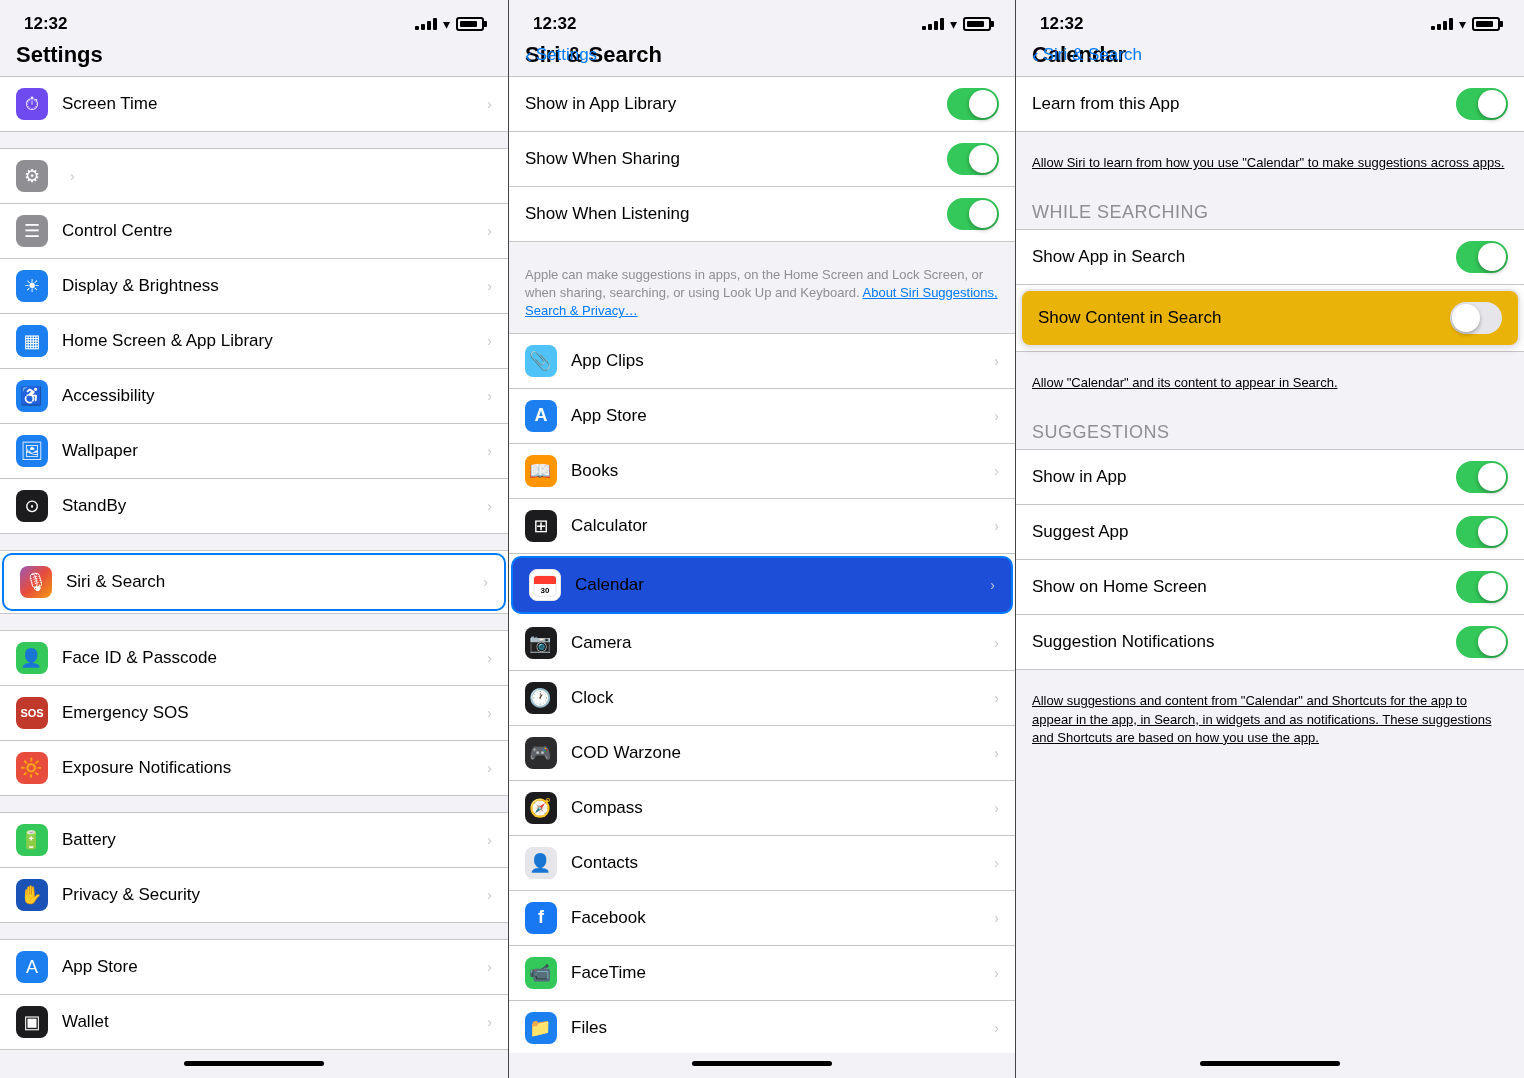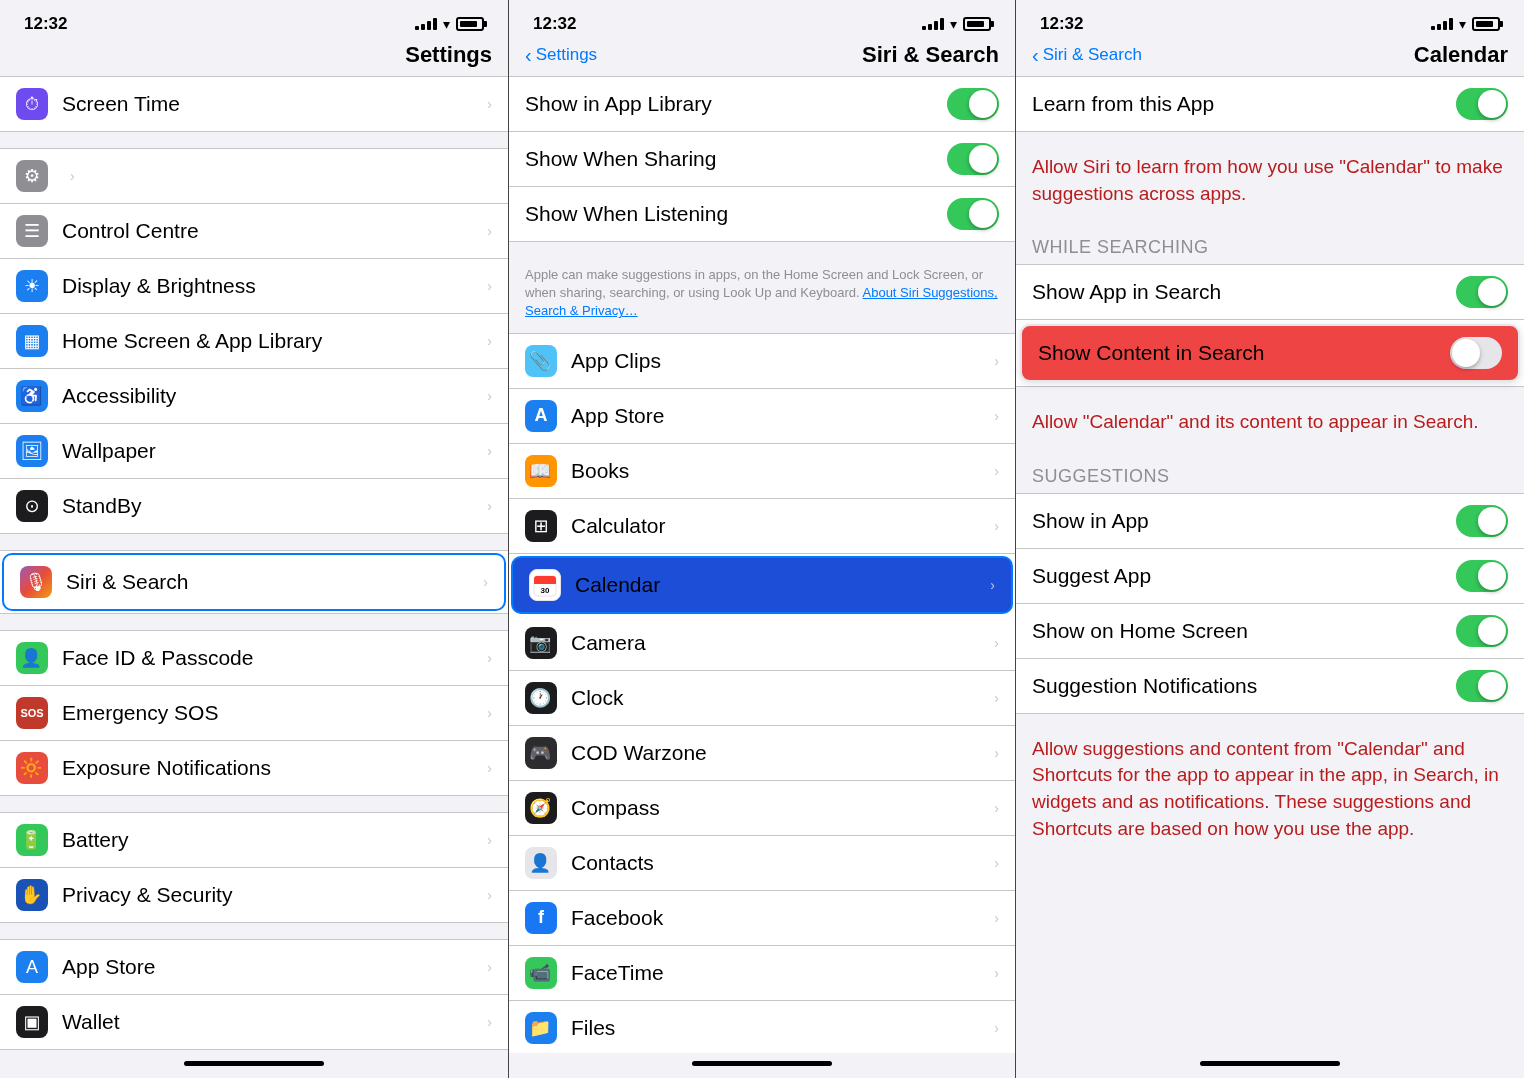--- a/index.html
+++ b/index.html
@@ -66,21 +66,21 @@
       align-items: center;
       gap: 4px;
       color: #007aff;
       font-size: 17px;
       cursor: pointer;
     }
     .nav-back-arrow { font-size: 20px; }
     .nav-header {
       display: flex;
       align-items: center;
-      justify-content: flex-end;
+      justify-content: flex-start;
       position: relative;
       padding: 0 16px 8px;
     }
     .nav-header .nav-back { position: absolute; left: 16px; }
 
     
     .settings-list {
       flex: 1;
       overflow-y: auto;
       background: #f2f2f7;
@@ -115,21 +115,21 @@
       display: flex;
       align-items: center;
       justify-content: center;
       flex-shrink: 0;
       font-size: 18px;
       color: #fff;
     }
 
     .item-text {
       flex: 1;
-      font-size: 21px;
+      font-size: 17px;
       color: #000;
     }
     .item-chevron {
       color: #c7c7cc;
       font-size: 14px;
       margin-left: 8px;
     }
 
     
     .toggle {
@@ -175,24 +175,25 @@
     .section-header {
       font-size: 18px;
       color: #8e8e93;
       text-transform: uppercase;
       padding: 16px 16px 6px;
       letter-spacing: 0.5px;
     }
 
     
     .right-description {
-      font-size: 19px;
-      color: #b91c1c;
+      font-size: 13px;
+      color: #000000;
       padding: 6px 16px 14px;
       line-height: 1.4;
+      text-decoration: underline;
     }
 
     
     .home-indicator {
       width: 140px;
       height: 5px;
       background: #000;
       border-radius: 3px;
       margin: 8px auto 12px;
       flex-shrink: 0;
@@ -491,21 +492,21 @@
       Allow Siri to learn from how you use "Calendar" to make suggestions across apps.
     </div>
 
     <div class="section-header">WHILE SEARCHING</div>
     <div class="section-group">
       <div class="list-item">
         <span class="item-text">Show App in Search</span>
         <div class="toggle on"></div>
       </div>
 
-      <div class="list-item" style="background:#ef4444;border:2px solid #e5e5ea;border-radius:10px;margin:4px;box-shadow:0 2px 8px rgba(0,0,0,0.12);">
+      <div class="list-item" style="background:#eab308;border:2px solid #e5e5ea;border-radius:10px;margin:4px;box-shadow:0 2px 8px rgba(0,0,0,0.12);">
         <span class="item-text">Show Content in Search</span>
         <div class="toggle off"></div>
       </div>
     </div>
     <div class="right-description">
       Allow "Calendar" and its content to appear in Search.
     </div>
 
     <div class="section-header">SUGGESTIONS</div>
     <div class="section-group">

